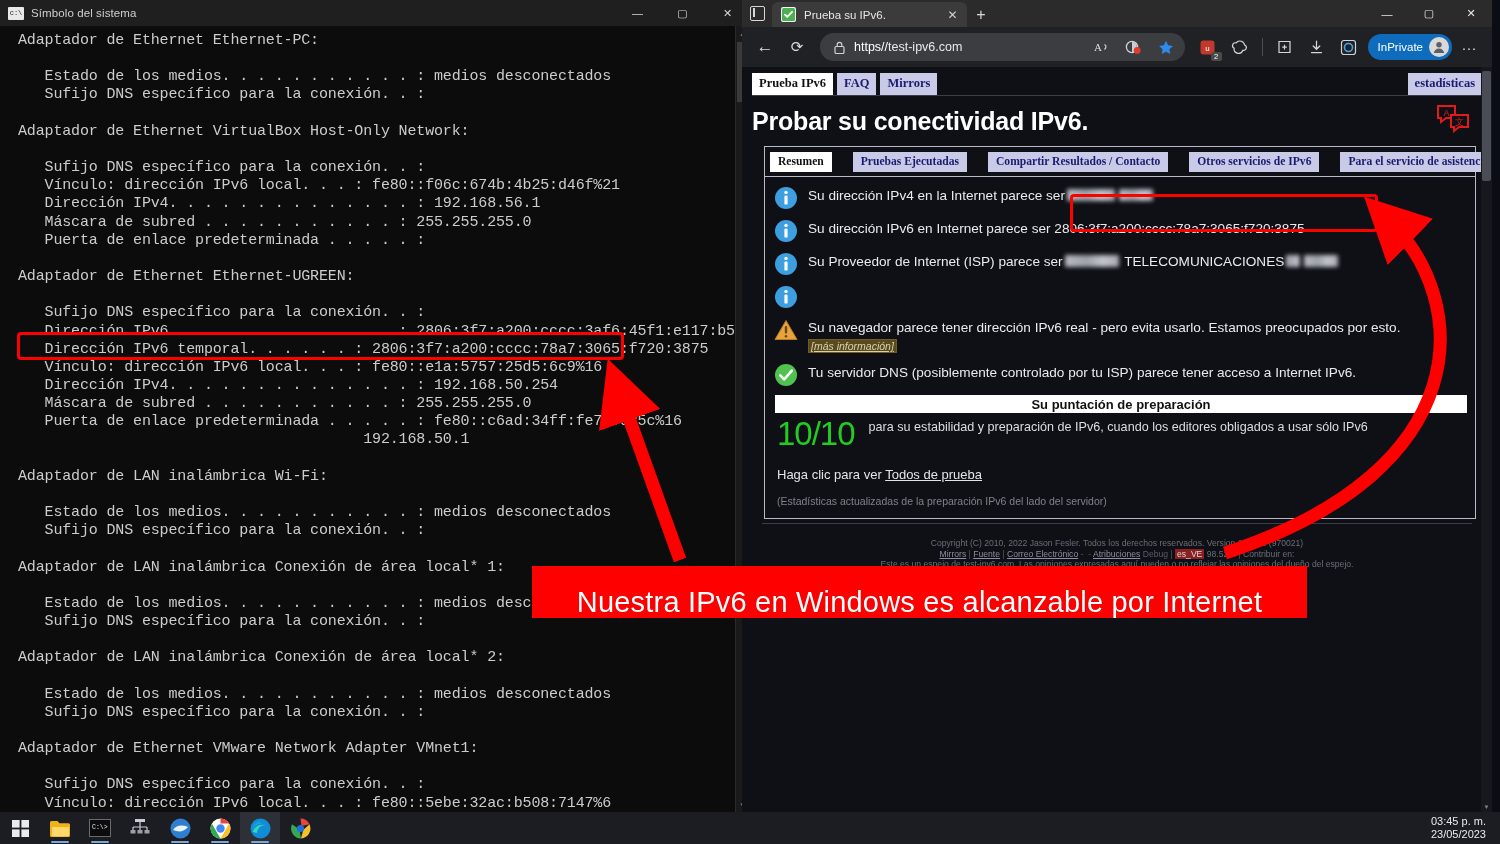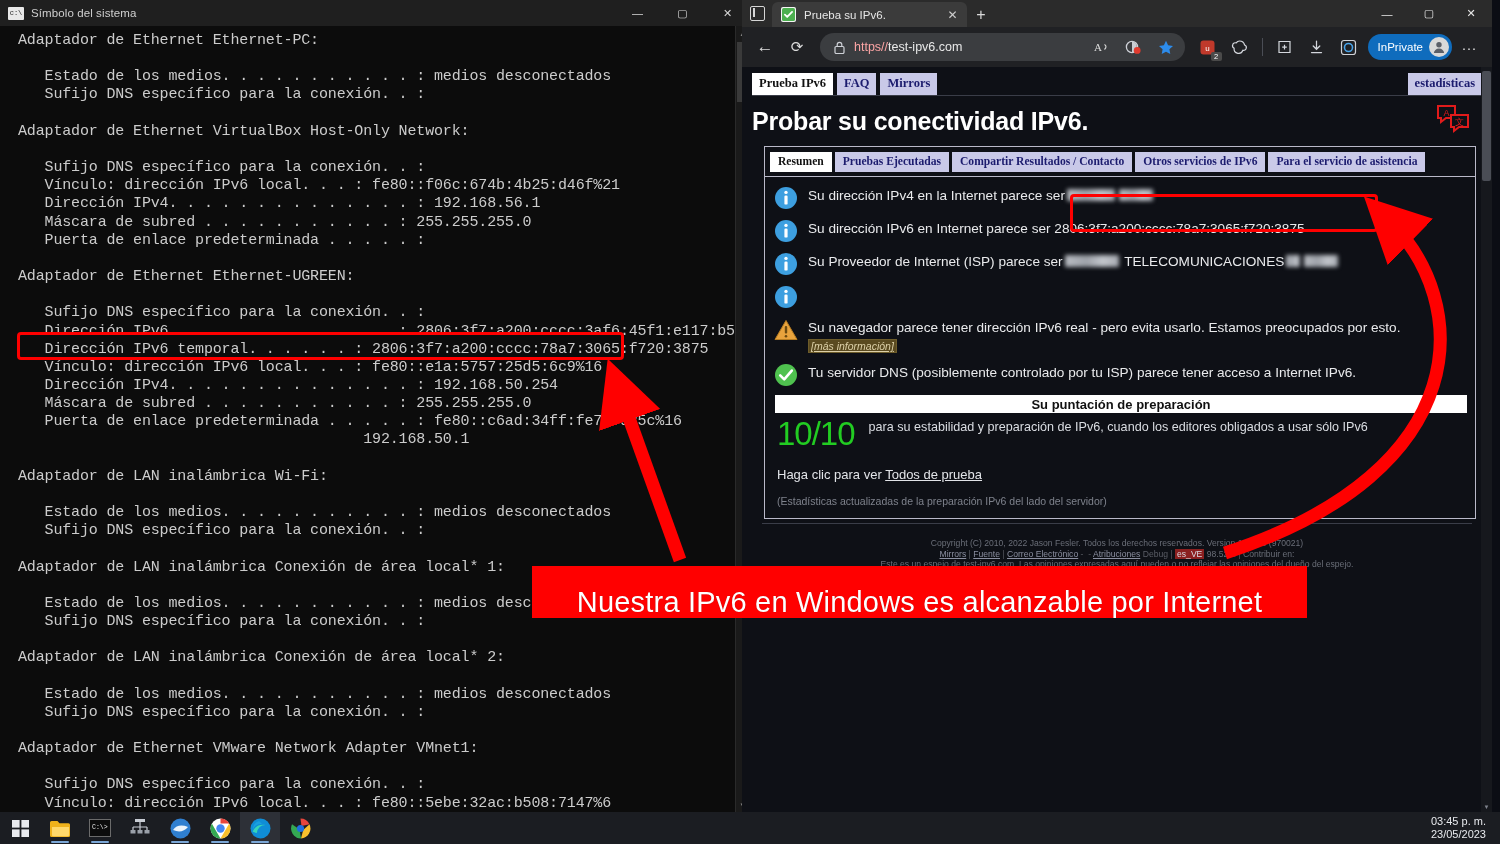--- a/index.html
+++ b/index.html
@@ -120,21 +120,21 @@
     flex:1;height:28px;background:#3b3d40;border-radius:14px;display:flex;
     align-items:center;padding:0 4px 0 10px;margin:0 6px;min-width:0;
   }
   .omnibox .lock{
     width:18px;display:flex;align-items:center;justify-content:center;margin-right:6px;
     flex:0 0 18px;
   }
   .omnibox .url{
     color:#e8e8e8;font-size:12.5px;white-space:nowrap;overflow:hidden;flex:1;
   }
-  .omnibox .url .scheme{color:#fca5a5;}
+  .omnibox .url .scheme{color:#ffffff;}
   .omnibox .acts{display:flex;align-items:center;gap:2px;}
   .omnibox .acts .tb-icon{width:26px;height:26px;}
   .inprivate-pill{
     height:26px;background:#0f6cbd;border-radius:13px;display:flex;align-items:center;
     padding:0 3px 0 10px;gap:6px;margin-left:2px;
   }
   .inprivate-pill .lbl{color:#fff;font-size:11.5px;white-space:nowrap;}
   .inprivate-pill .av{
     width:20px;height:20px;border-radius:50%;background:#d9d9d9;display:flex;
     align-items:center;justify-content:center;
@@ -175,21 +175,21 @@
   }
   .translate-icon{
     position:absolute;right:18px;top:-4px;width:40px;height:34px;
   }
 
   .panel{
     margin:10px 16px 0 22px;border:1px solid #b9b9c9;background:#0e1016;
     padding:0;position:relative;
   }
   .panel-tabs{
-    display:flex;gap:3px;padding:5px 5px 0 5px;align-items:flex-start;
+    display:flex;gap:21px;padding:5px 5px 0 5px;align-items:flex-start;
   }
   .ptab{
     font-size:11.6px;font-weight:bold;padding:3px 8px 4px 8px;white-space:nowrap;
     font-family:"Liberation Serif",serif;
   }
   .ptab.active{background:#ffffff;color:#111;}
   .ptab.inactive{background:#c9c9e8;color:#1c1c6e;}
   .panel-inner{
     border-top:1px solid #b9b9c9;margin-top:4px;padding:8px 8px 8px 8px;
   }

